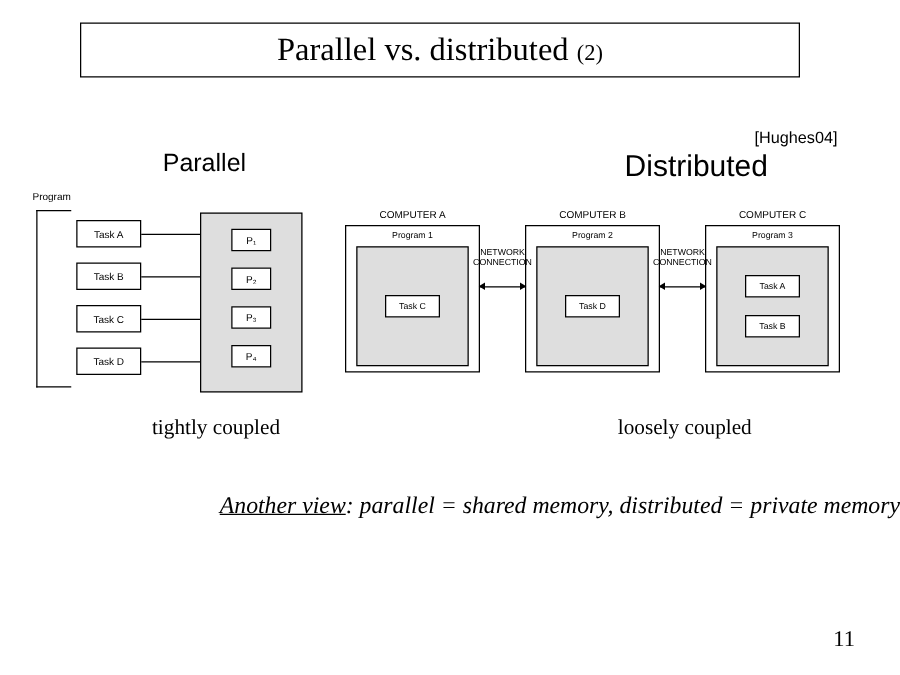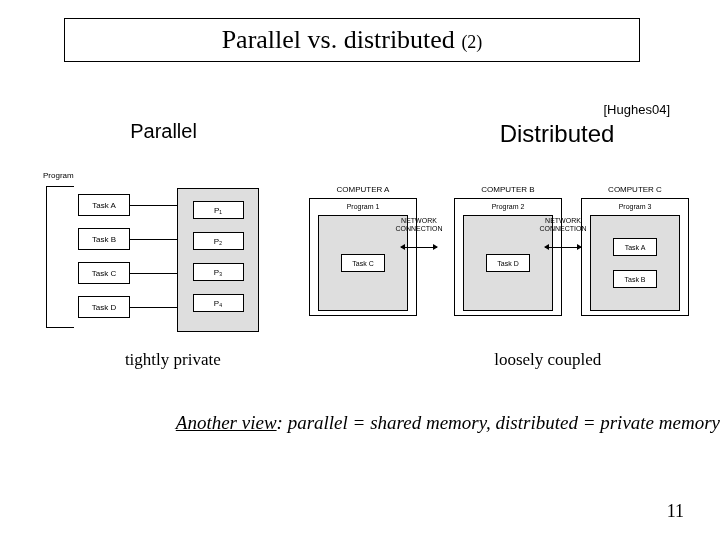--- a/index.html
+++ b/index.html
@@ -44,22 +44,21 @@
   .col-heads .right {
     width: 52%;
     text-align: center;
     font-family: Arial, sans-serif;
     font-size: 24px;
     padding-left: 30px;
   }
   .diagrams {
     display: flex;
     align-items: flex-start;
-    margin-top: 18px;
-    padding-left: 43px;
+    padding-left: 26px;
   }
   
   .pdiag {
     position: relative;
     width: 235px;
     height: 175px;
     font-family: Arial, sans-serif;
   }
   .plabel-prog {
     position: absolute;
@@ -100,21 +99,21 @@
     left: 134px;
     top: 22px;
     width: 82px;
     height: 144px;
     background: #dedede;
     border: 1px solid #000;
   }
   .cpu {
     border: 1px solid #000;
     background: #fff;
-    width: 51px;
+    width: 32px;
     height: 18px;
     margin: 13px auto 0 auto;
     font-size: 8px;
     display: flex; align-items: center; justify-content: center;
   }
   .cpu:first-child { margin-top: 12px; }
   .linkrow {
     position: absolute;
     left: 87px;
     width: 47px;
@@ -244,31 +243,31 @@
     <div class="cpu-box">
       <div class="cpu">P₁</div>
       <div class="cpu">P₂</div>
       <div class="cpu">P₃</div>
       <div class="cpu">P₄</div>
     </div>
   </div>
 
   <div class="ddiag">
 
-    <div class="computer" style="left:16px">
+    <div class="computer" style="left:0">
       <div class="clabel">COMPUTER A</div>
       <div class="outer">
         <div class="plab">Program 1</div>
         <div class="inner">
           <div class="tiny" style="top:38px">Task C</div>
         </div>
       </div>
     </div>
 
-    <div class="computer" style="left:161px">
+    <div class="computer" style="left:144px">
       <div class="clabel">COMPUTER B</div>
       <div class="outer">
         <div class="plab">Program 2</div>
         <div class="inner">
           <div class="tiny" style="top:38px">Task D</div>
         </div>
       </div>
     </div>
 
     <div class="computer" style="left:288px">
@@ -283,21 +282,21 @@
     </div>
 
     <div class="netlabel" style="left:101px; top:50px">NETWORK CONNECTION</div>
     <div class="arrow" style="left:108px; top:80px; width:36px"></div>
     <div class="netlabel" style="left:245px; top:50px">NETWORK CONNECTION</div>
     <div class="arrow" style="left:252px; top:80px; width:36px"></div>
   </div>
 </div>
 
 <div class="captions">
-  <div class="left">tightly private</div>
+  <div class="left">tightly coupled</div>
   <div class="right">loosely coupled</div>
 </div>
 
 <div class="footer-note">
   <span class="underline">Another view</span><span>: parallel = shared memory, distributed = private memory</span>
 </div>
 
 <div class="page-num">11</div>
 
 </body></html>

